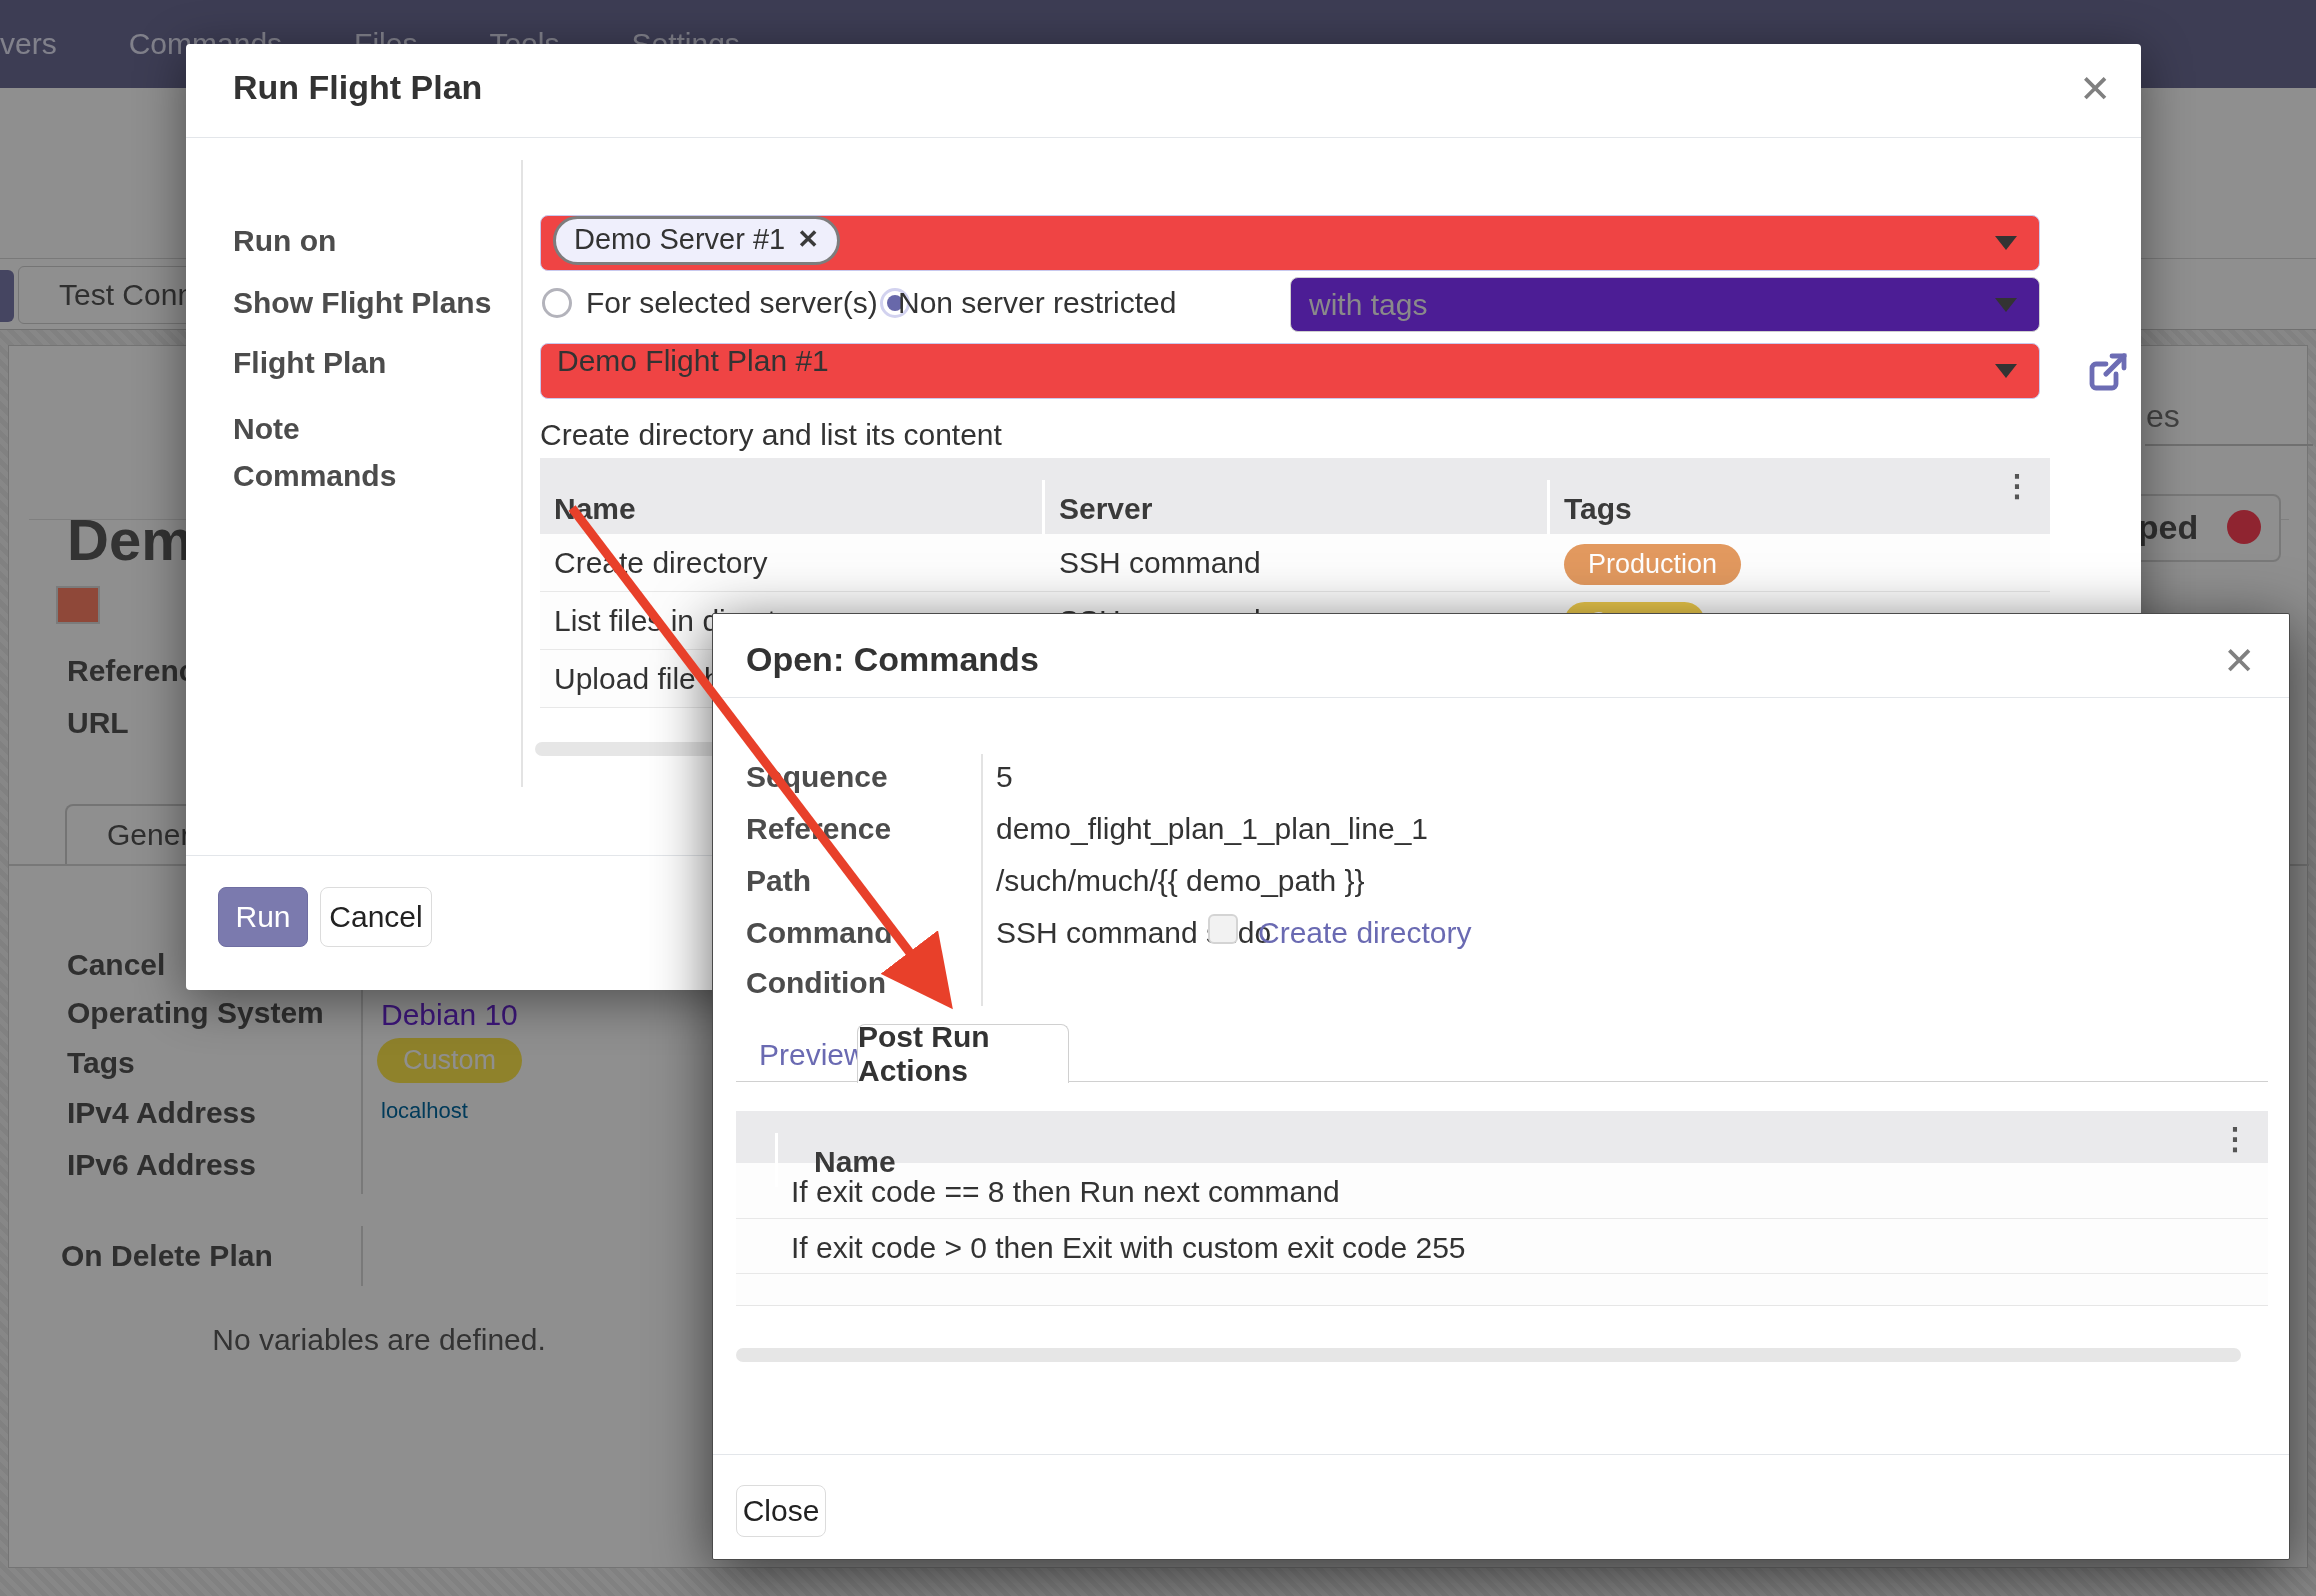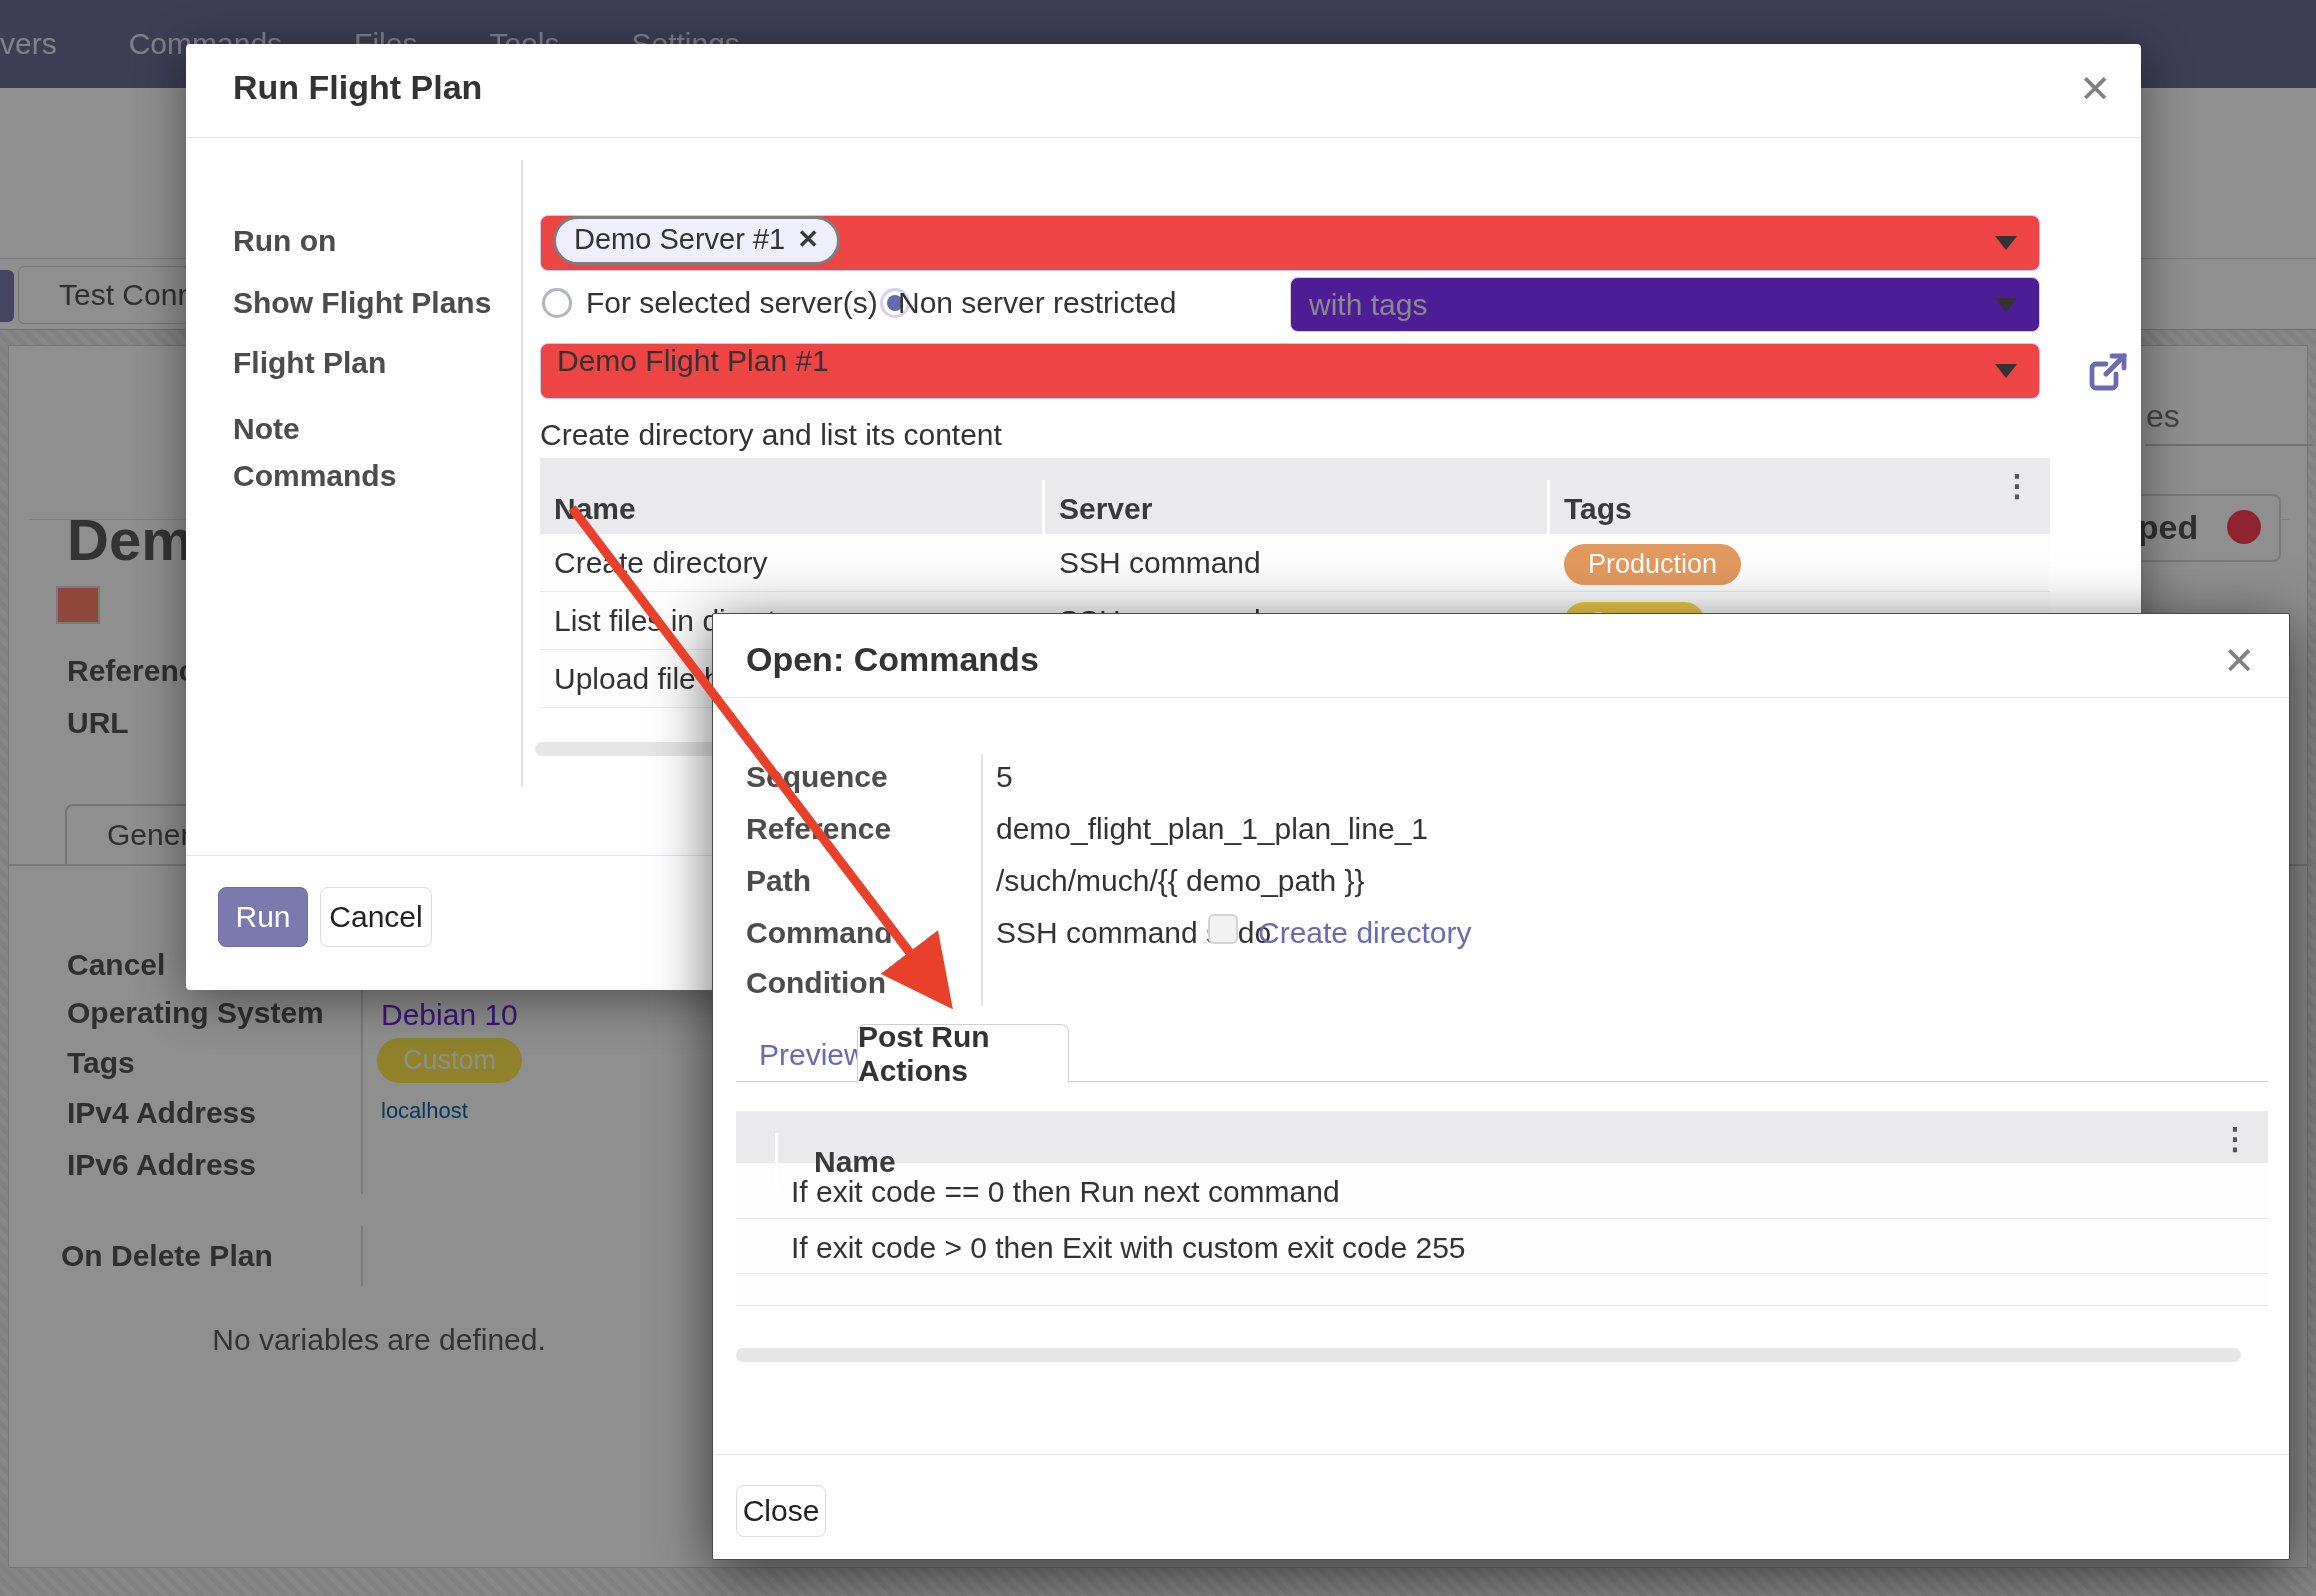--- a/index.html
+++ b/index.html
@@ -237,21 +237,21 @@
       </div>
     <div class="hline" style="left:23px; top:467px; width:1532px; background:#d0d0d0;"></div>
 
     <div class="abs" style="left:23px; top:497px; width:1532px;">
       <div class="otable-header" style="position:relative; height:52px;">
         <div class="cell" style="width:42px; border-right:3px solid #fff;"></div>
         <div class="cell" style="flex:1; padding-left:36px;">Name</div>
         <div class="dots">⋮</div>
       </div>
       <div class="otable-row" style="height:56px;">
-        <div class="cell" style="flex:1; padding-left:55px;">If exit code == 0 then Run next command</div>
+        <div class="cell" style="flex:1; padding-left:55px;">If exit code == 8 then Run next command</div>
       </div>
       <div class="otable-row" style="height:55px;">
         <div class="cell" style="flex:1; padding-left:55px;">If exit code &gt; 0 then Exit with custom exit code 255</div>
       </div>
       <div class="otable-row" style="height:32px; border-bottom:1px solid #e6e6e6;"></div>
     </div>
 
     <div class="abs scroll-h" style="left:23px; top:734px; width:1505px; height:14px;"></div>
 
     <div class="hline" style="left:0; top:840px; width:1576px;"></div>

